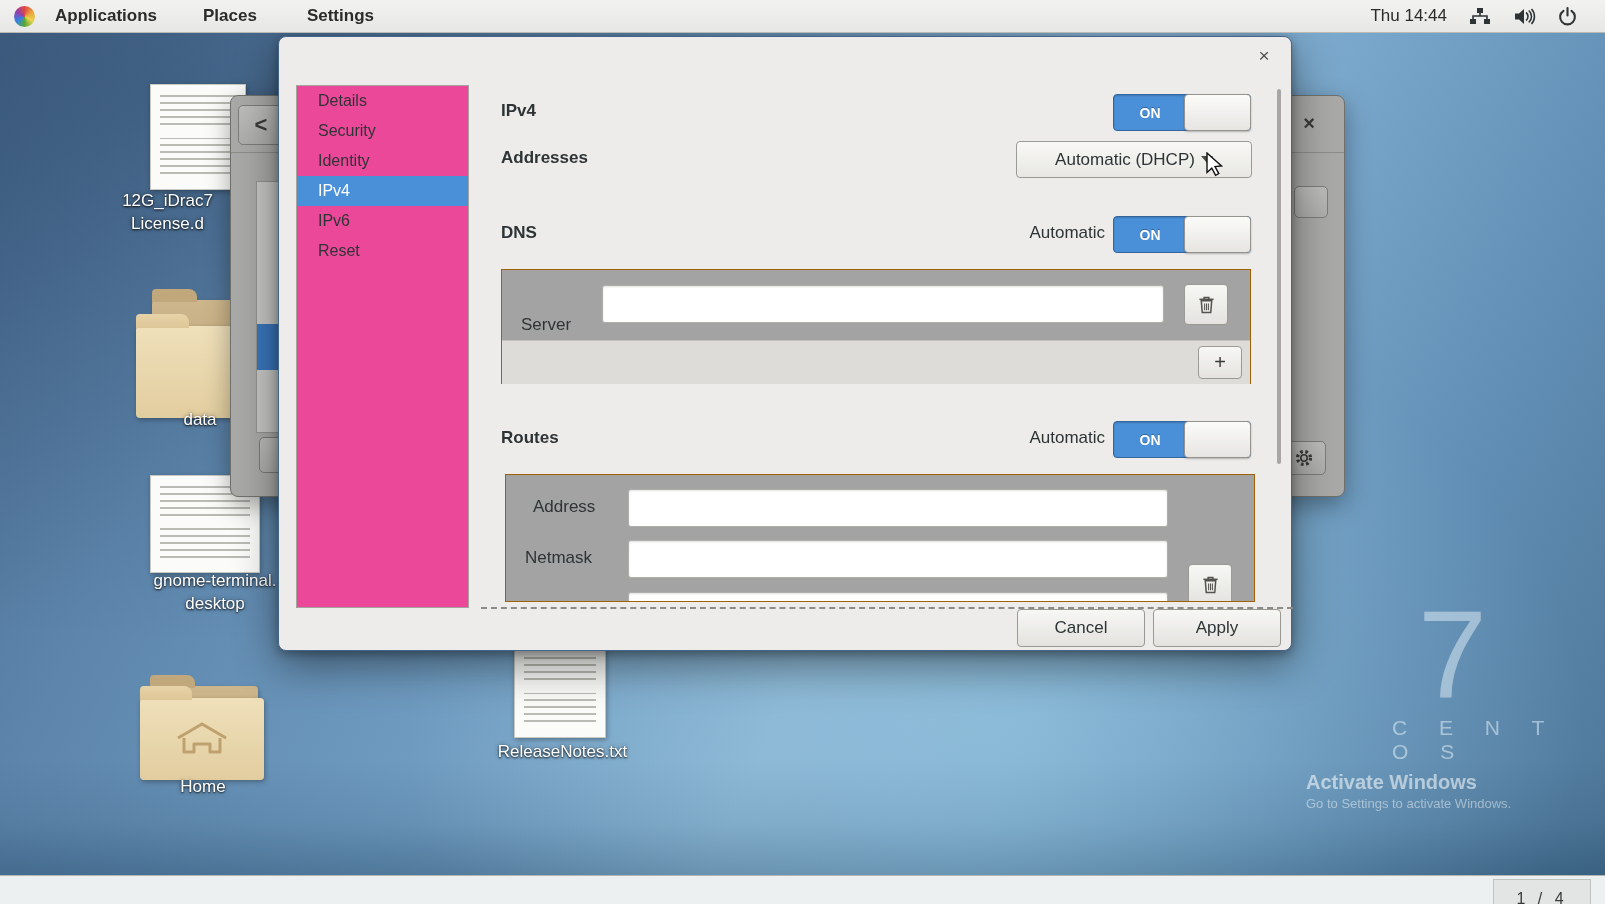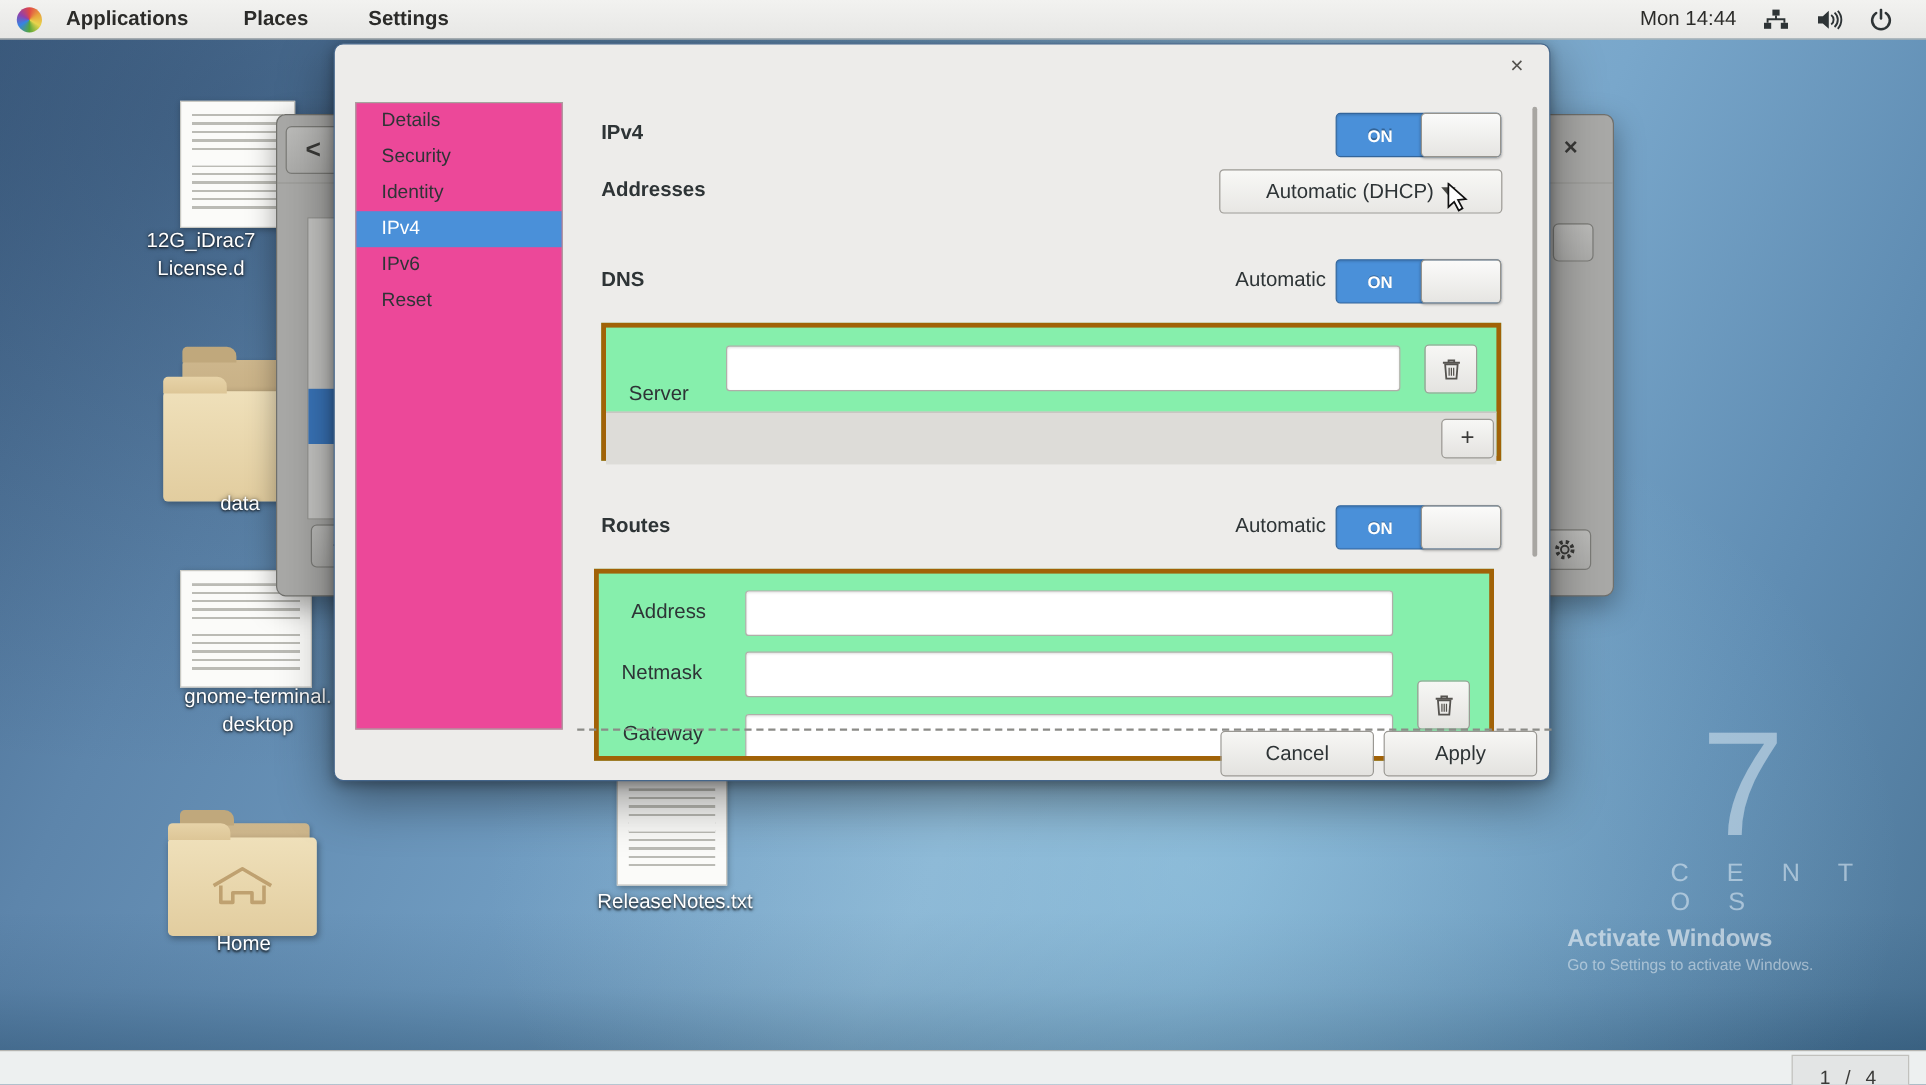--- a/index.html
+++ b/index.html
@@ -85,21 +85,21 @@
     border:1px solid #33659b; box-shadow:inset 0 1px 2px rgba(0,0,0,.18); }
   .toggle .on { position:absolute; left:0; top:0; bottom:0; width:72px; display:flex; align-items:center; justify-content:center;
     color:#fff; font-weight:bold; font-size:14px; text-shadow:0 -1px 0 rgba(0,0,0,.3); }
   .toggle .knob { position:absolute; right:-1px; top:-1px; bottom:-1px; width:67px;
     background:linear-gradient(#fbfbfa,#e6e5e2); border:1px solid #95938d; border-radius:4px; box-shadow:0 1px 2px rgba(0,0,0,.25); }
 
   .dropdown { position:absolute; background:linear-gradient(#f8f8f6,#e8e7e4); border:1px solid #9c9a95; border-radius:4px;
     display:flex; align-items:center; justify-content:center; gap:6px; font-size:17px; color:#2e3436; }
   .chevron { width:0; height:0; border-left:6px solid transparent; border-right:6px solid transparent; border-top:7px solid #4a4a46; }
 
-  .group-box { position:absolute; background:#86efac; border:4px solid #a16207; }
+  .group-box { position:absolute; background:#a3a3a3; border:1px solid #a16207; }
   .group-strip { position:absolute; left:0; right:0; background:#dddcd8; border-top:1px solid #c3c1bc; }
   .txt-input { position:absolute; background:#fff; border:1px solid #b0aea9; border-radius:3px;
     box-shadow:inset 0 1px 2px rgba(0,0,0,.12); font-size:16px; padding:0 8px; font-family:"Liberation Sans",sans-serif; }
   .sq-btn { position:absolute; background:linear-gradient(#f7f7f5,#e4e3e0); border:1px solid #9c9a95; border-radius:4px;
     display:flex; align-items:center; justify-content:center; font-size:20px; color:#3a3a38; }
 
   .clip-dash { position:absolute; border-top:2px dashed #8b8b87; }
   .scrollbar { position:absolute; width:4px; background:#a8a6a2; border-radius:2px; }
 
   .action-btn { position:absolute; width:128px; height:38px; background:linear-gradient(#f7f7f5,#e3e2df);
@@ -245,21 +245,21 @@
       <div class="sq-btn" style="left:696px; top:76px; width:44px; height:33px;">+</div>
     </div>
 
     <div class="sec-label" style="left:222px; top:391px;">Routes</div>
     <div class="plain-label" style="left:600px; top:391px; width:226px; text-align:right;">Automatic</div>
     <div class="toggle" style="left:834px; top:384px;">
       <div class="on">ON</div>
       <div class="knob"></div>
     </div>
 
-    <div class="group-box" style="left:216px; top:437px; width:750px; height:160px; overflow:hidden;">
+    <div class="group-box" style="left:226px; top:437px; width:750px; height:128px; overflow:hidden;">
       <div class="plain-label" style="left:27px; top:22px; position:absolute;">Address</div>
       <input class="txt-input" style="left: 122px; top: 14px; width: 540px; height: 38px;" value="">
       <div class="plain-label" style="left:19px; top:73px; position:absolute;">Netmask</div>
       <input class="txt-input" style="left: 122px; top: 65px; width: 540px; height: 38px;" value="">
       <div class="plain-label" style="left:20px; top:124px; position:absolute;">Gateway</div>
       <input class="txt-input" style="left: 122px; top: 117px; width: 540px; height: 38px;" value="">
       <div class="sq-btn" style="left:682px; top:89px; width:44px; height:41px;">
         <svg width="17" height="19" viewBox="0 0 18 20">
           <path d="M3.5 6h11l-1 12.5h-9L3.5 6z" fill="none" stroke="#55534f" stroke-width="1.6"></path>
           <path d="M1.5 4.5h15" stroke="#55534f" stroke-width="1.6"></path>
@@ -279,21 +279,21 @@
   <svg class="abs cursor" style="left:1205px; top:152px;" width="23" height="26" viewBox="0 0 23 26">
     <path d="M2 1 L16.5 14 L10 14.6 L13.8 21.6 L10.6 23.4 L6.8 16.2 L2 20.5 Z" fill="#fff" stroke="#111" stroke-width="1.4"></path>
   </svg>
 
   <div class="abs topbar">
     <div class="logo"></div>
     <div class="menu">Applications</div>
     <div class="menu" style="margin-left:18px;">Places</div>
     <div class="menu" style="margin-left:22px;">Settings</div>
     <div class="topbar-right">
-      <div class="clock">Mon 14:44</div>
+      <div class="clock">Thu 14:44</div>
       <div class="tb-icon">
         <svg width="22" height="19" viewBox="0 0 22 19">
           <rect x="8" y="1" width="6" height="5" fill="#2e3436"></rect>
           <rect x="1" y="12" width="6" height="5" fill="#2e3436"></rect>
           <rect x="15" y="12" width="6" height="5" fill="#2e3436"></rect>
           <path d="M11 6v3 M4 12V9h14v3" stroke="#2e3436" stroke-width="1.6" fill="none"></path>
         </svg>
       </div>
       <div class="tb-icon">
         <svg width="23" height="19" viewBox="0 0 23 19">

